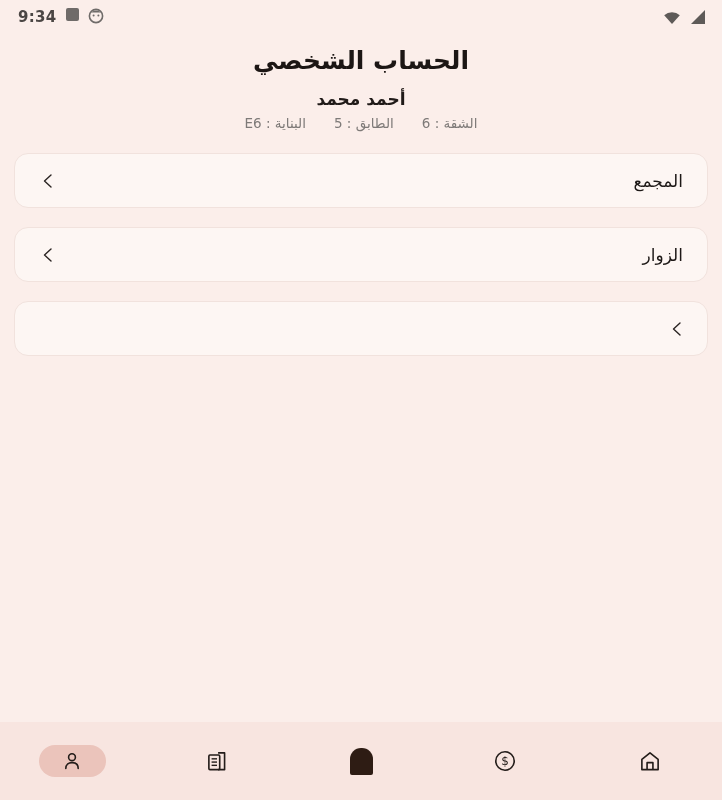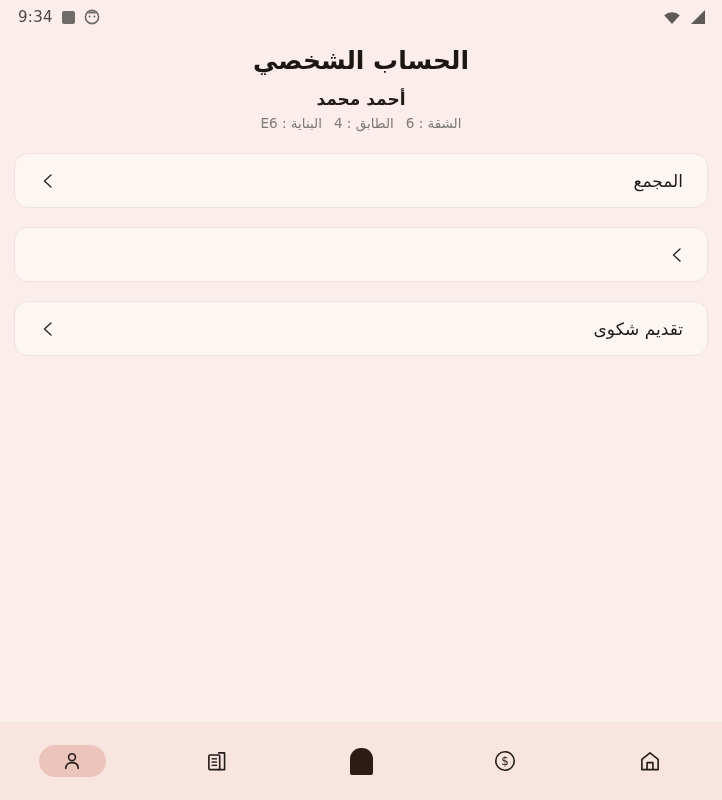--- a/index.html
+++ b/index.html
@@ -10,21 +10,21 @@
     color:#1d1715;
     position:relative;
   }
 
   
   .status-bar {
     height:34px;
     display:flex; align-items:center; justify-content:space-between;
     padding:0 16px 0 18px;
   }
-  .sb-left, .sb-right { display:flex; align-items:center; gap:9px; }
+  .sb-left, .sb-right { display:flex; align-items:flex-start; gap:9px;font-weight:bold; }
   .sb-time { font-size:15px; color:#4b4644; letter-spacing:.3px; }
   .sb-square { width:13px; height:13px; background:#6f6b69; border-radius:2px; }
   .sb-icon svg { display:block; }
 
   
   .page-title {
     text-align:center;
     font-size:25px;
     font-weight:700;
     color:#1c1614;
@@ -36,21 +36,21 @@
     font-size:17px;
     font-weight:700;
     color:#201a18;
     margin-top:14px;
     direction:rtl;
   }
   .unit-info {
     display:flex;
     flex-direction:row-reverse;
     justify-content:center;
-    gap:12px;
+    gap:28px;
     margin-top:6px;
     direction:rtl;
     font-size:13.5px;
     color:#7e7a78;
   }
 
   
   .menu { margin-top:22px; padding:0 14px; }
   .menu-card {
     direction:rtl;
@@ -126,53 +126,53 @@
         <path d="M15 0 L15 14 L1 14 Z" fill="#5e5a58"></path>
       </svg>
     </span>
   </div>
 </div>
 
 <div class="page-title">الحساب الشخصي</div>
 <div class="user-name">أحمد محمد</div>
 <div class="unit-info">
   <span>البناية : E6</span>
-  <span>الطابق : 4</span>
+  <span>الطابق : 5</span>
   <span>الشقة : 6</span>
 </div>
 
 <div class="menu">
 
   <div class="menu-card">
     <span class="menu-label">المجمع</span>
     <span class="menu-end-icon">
       <svg width="13" height="16" viewBox="0 0 13 16">
           <polyline points="10,2 3.5,8 10,14" fill="none" stroke="#2a2422" stroke-width="1.4" stroke-linecap="round" stroke-linejoin="round"></polyline>
         </svg>
     </span>
   </div>
 
 
+  <div class="menu-card">
+    <span class="menu-label">الزوار</span>
+    <span class="menu-end-icon">
+      <svg width="13" height="16" viewBox="0 0 13 16">
+          <polyline points="10,2 3.5,8 10,14" fill="none" stroke="#2a2422" stroke-width="1.4" stroke-linecap="round" stroke-linejoin="round"></polyline>
+        </svg>
+    </span>
+  </div>
 
   <div class="menu-card">
     <span class="menu-end-icon">
       <svg width="13" height="16" viewBox="0 0 13 16">
           <polyline points="10,2 3.5,8 10,14" fill="none" stroke="#2a2422" stroke-width="1.4" stroke-linecap="round" stroke-linejoin="round"></polyline>
         </svg>
     </span>
   </div>
 
-  <div class="menu-card">
-    <span class="menu-label">تقديم شكوى</span>
-    <span class="menu-end-icon">
-      <svg width="13" height="16" viewBox="0 0 13 16">
-          <polyline points="10,2 3.5,8 10,14" fill="none" stroke="#2a2422" stroke-width="1.4" stroke-linecap="round" stroke-linejoin="round"></polyline>
-        </svg>
-    </span>
-  </div>
 
 
 </div>
 
 <div class="bottom-nav">
 
   <div class="nav-item">
     <span class="nav-pill">
       <span>
         <svg width="24" height="24" viewBox="0 0 24 24">

